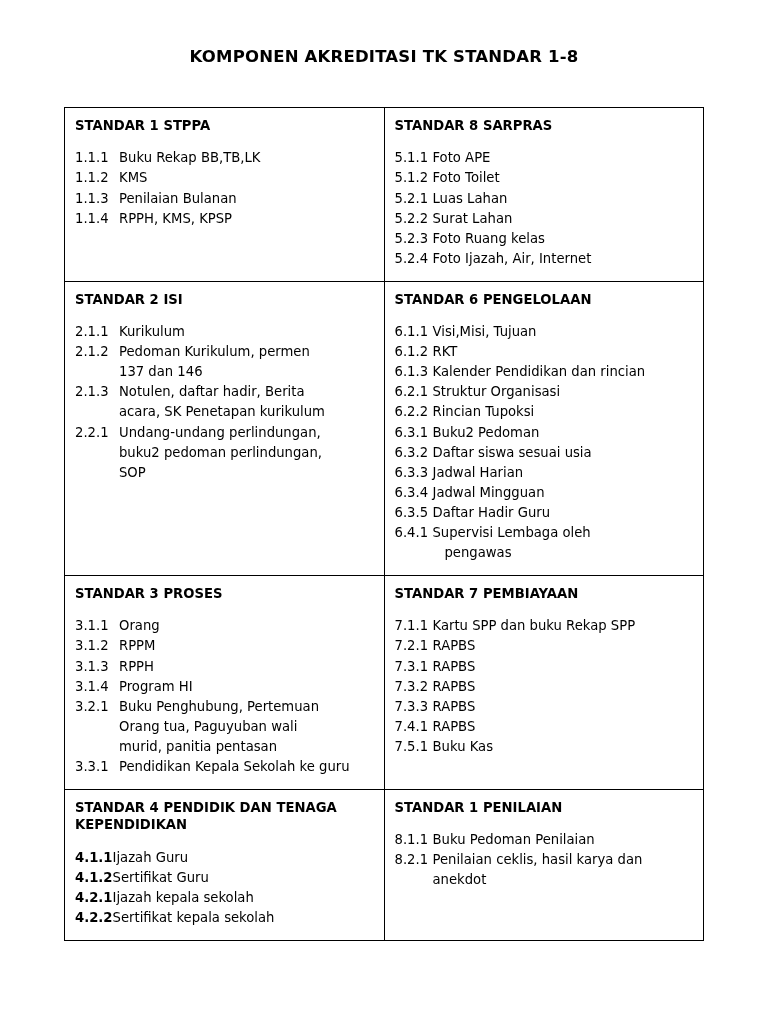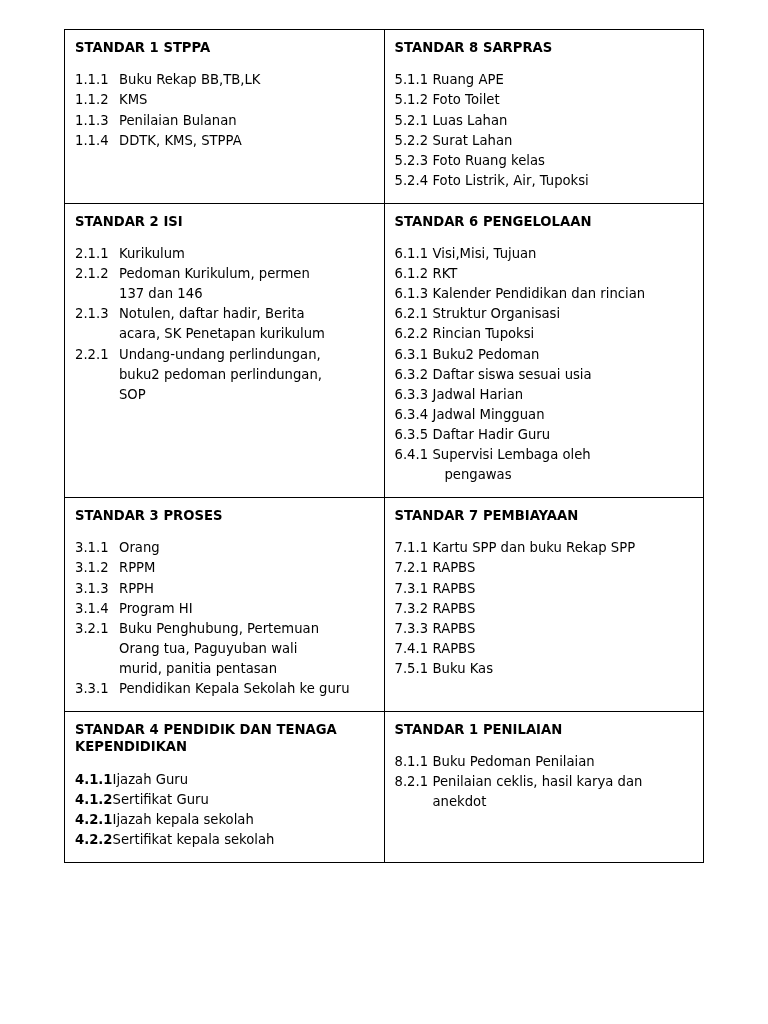--- a/index.html
+++ b/index.html
@@ -24,21 +24,21 @@
     text-align: center;
     font-size: 16.5px;
     font-weight: bold;
     letter-spacing: 0.2px;
     margin: 47px 0 0 0;
     padding: 0 60px;
   }
   table.matrix {
     border-collapse: collapse;
     width: 640px;
-    margin: 29px auto 0 auto;
+    margin: 41px auto 0 auto;
     table-layout: fixed;
   }
   table.matrix td {
     border: 1.3px solid #000000;
     vertical-align: top;
     padding: 9px 0 12px 0;
     width: 50%;
   }
   .cell-inner {
     padding: 0 10px 0 10px;
@@ -73,20 +73,21 @@
   
   td.col-left .item .code { min-width: 44px; }
   td.col-left.tight .item .code { min-width: 36px; font-weight: bold; }
   td.col-right .item .code { min-width: 38px; }
 </style>
 </head>
 <body>
 
 <div class="page">
 
+  <div class="doc-title">KOMPONEN AKREDITASI TK STANDAR 1-8</div>
 
   <table class="matrix">
     <tbody>
 
       <tr>
         <td class="col-left">
           <div class="cell-inner">
             <div class="std-head">STANDAR 1 STPPA</div>
             <div class="item-list">
               <div class="item">
@@ -96,52 +97,52 @@
               <div class="item">
                 <span class="code">1.1.2</span>
                 <span class="text">KMS</span>
               </div>
               <div class="item">
                 <span class="code">1.1.3</span>
                 <span class="text">Penilaian Bulanan</span>
               </div>
               <div class="item">
                 <span class="code">1.1.4</span>
-                <span class="text">DDTK, KMS, STPPA</span>
+                <span class="text">RPPH, KMS, KPSP</span>
               </div>
             </div>
           </div>
         </td>
         <td class="col-right">
           <div class="cell-inner">
             <div class="std-head">STANDAR 8 SARPRAS</div>
             <div class="item-list">
               <div class="item">
                 <span class="code">5.1.1</span>
-                <span class="text">Ruang APE</span>
+                <span class="text">Foto APE</span>
               </div>
               <div class="item">
                 <span class="code">5.1.2</span>
                 <span class="text">Foto Toilet</span>
               </div>
               <div class="item">
                 <span class="code">5.2.1</span>
                 <span class="text">Luas Lahan</span>
               </div>
               <div class="item">
                 <span class="code">5.2.2</span>
                 <span class="text">Surat Lahan</span>
               </div>
               <div class="item">
                 <span class="code">5.2.3</span>
                 <span class="text">Foto Ruang kelas</span>
               </div>
               <div class="item">
                 <span class="code">5.2.4</span>
-                <span class="text">Foto Listrik, Air, Tupoksi</span>
+                <span class="text">Foto Ijazah, Air, Internet</span>
               </div>
             </div>
           </div>
         </td>
       </tr>
 
       <tr>
         <td class="col-left">
           <div class="cell-inner">
             <div class="std-head">STANDAR 2 ISI</div>

